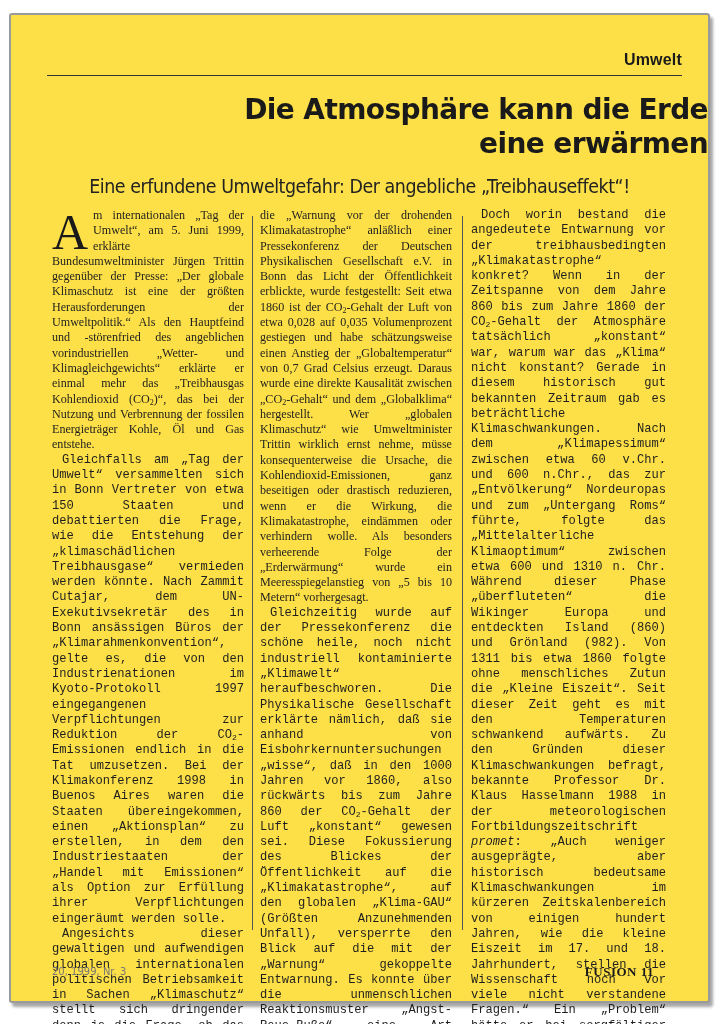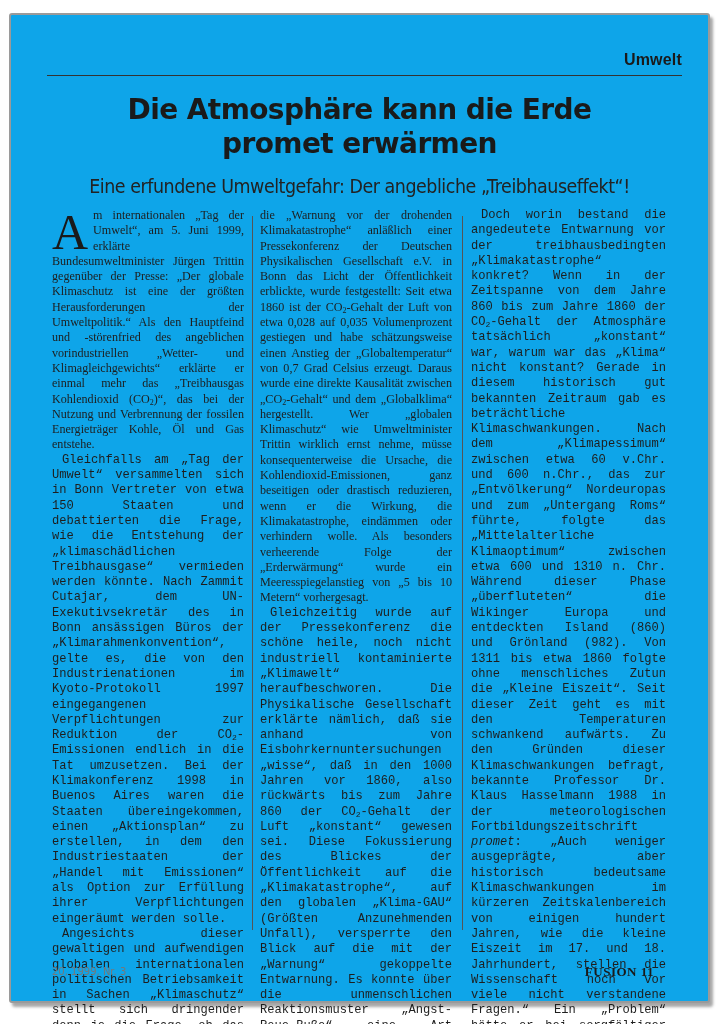--- a/index.html
+++ b/index.html
@@ -1,30 +1,30 @@
 <!DOCTYPE html>
 <html><head>
   <meta charset="utf-8">
   <style>
     html, body { margin: 0; padding: 0; background: #ffffff; }
     body { width: 724px; height: 1024px; position: relative; overflow: hidden; font-family: "Liberation Serif", serif; color: #1a1a1a; }
     .page {
       position: absolute; left: 9px; top: 13px; width: 701px; height: 990px;
-      background: #0ea5e9; border: 2px solid #9a9a9a; border-radius: 3px;
+      background: #fde047; border: 2px solid #9a9a9a; border-radius: 3px;
       box-shadow: 3px 4px 3px rgba(0,0,0,0.35);
       box-sizing: border-box;
     }
     .section-label {
       position: absolute; right: 26px; top: 36px;
       font-family: "Liberation Sans", sans-serif; font-weight: bold; font-size: 16px; color: #1a1a1a;
       letter-spacing: 0.2px;
     }
     .section-rule { position: absolute; left: 36px; right: 26px; top: 60px; height: 0; border-top: 1px solid #333; }
     .title {
-      position: absolute; left: 0; right: 0; top: 78px; text-align: center;
+      position: absolute; left: 0; right: 0; top: 78px; text-align: right;
       font-family: "DejaVu Sans", sans-serif; font-weight: bold; font-size: 28px; line-height: 34px; color: #1a1a1a;
       letter-spacing: -0.6px;
     }
     .subtitle {
       position: absolute; left: 0; right: 0; top: 160px; text-align: center;
       font-family: "DejaVu Sans", sans-serif; font-weight: normal; font-size: 19px; color: #222;
       letter-spacing: -0.5px; transform: scaleX(0.92); transform-origin: center;
     }
     .columns { position: absolute; top: 208px; left: 52px; width: 614px; height: 720px; }
     .col {
@@ -54,21 +54,21 @@
   </style>
 </head>
 <body>
 
 <div class="page">
   <div class="section-label">Umwelt</div>
   <div class="section-rule"></div>
 
   <div class="title">
     <div>Die Atmosphäre kann die Erde</div>
-    <div>promet erwärmen</div>
+    <div>eine erwärmen</div>
   </div>
   <div class="subtitle">Eine erfundene Umweltgefahr: Der angebliche „Treibhauseffekt“!</div>
 </div>
 
 <div class="columns">
   <div class="vrule vrule1"></div>
   <div class="vrule vrule2"></div>
 
   <div class="col col1">
     <p>

